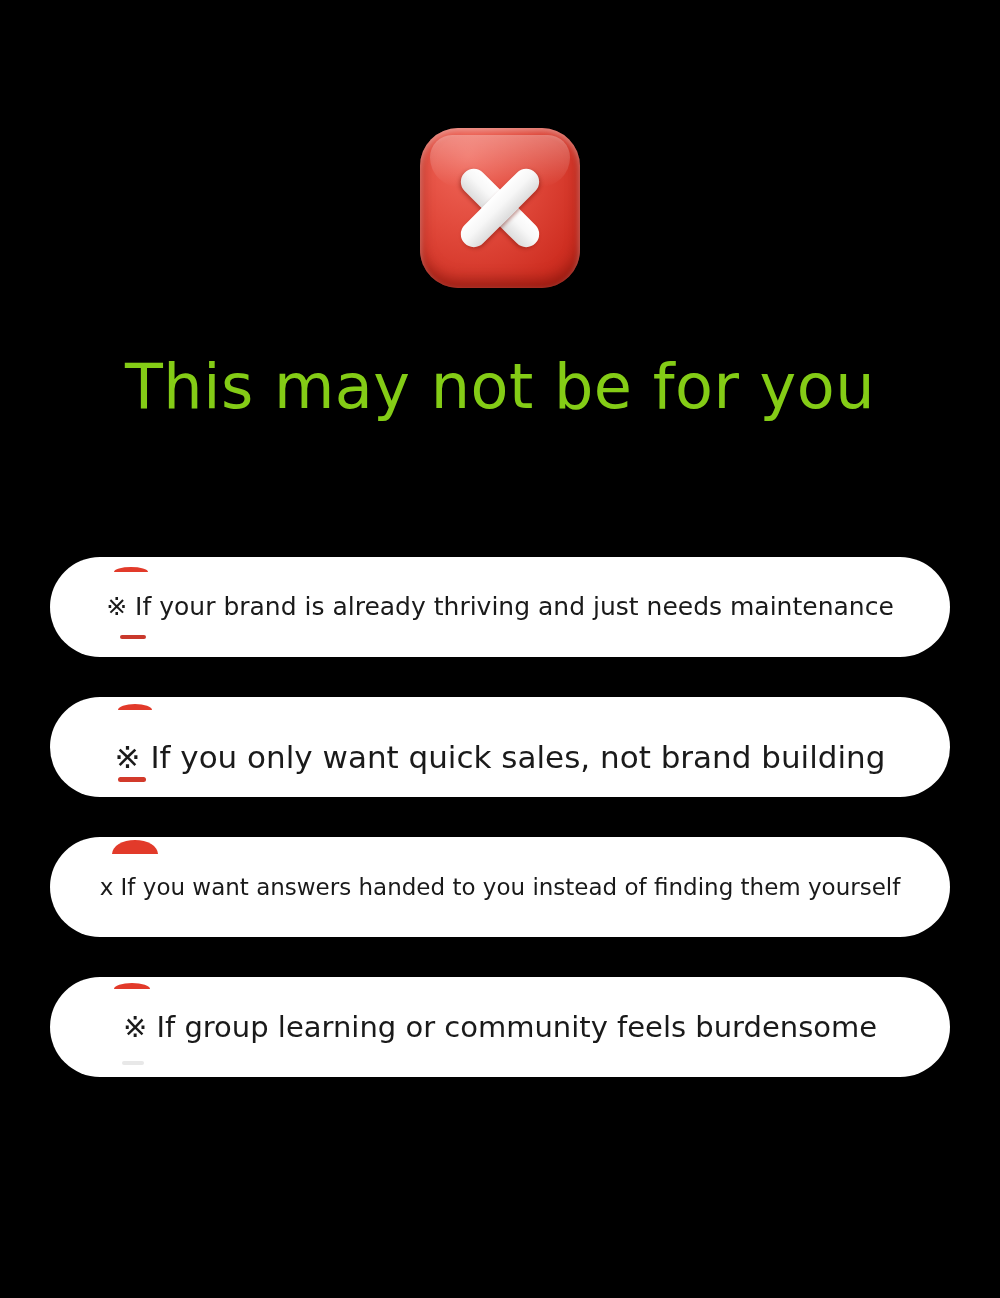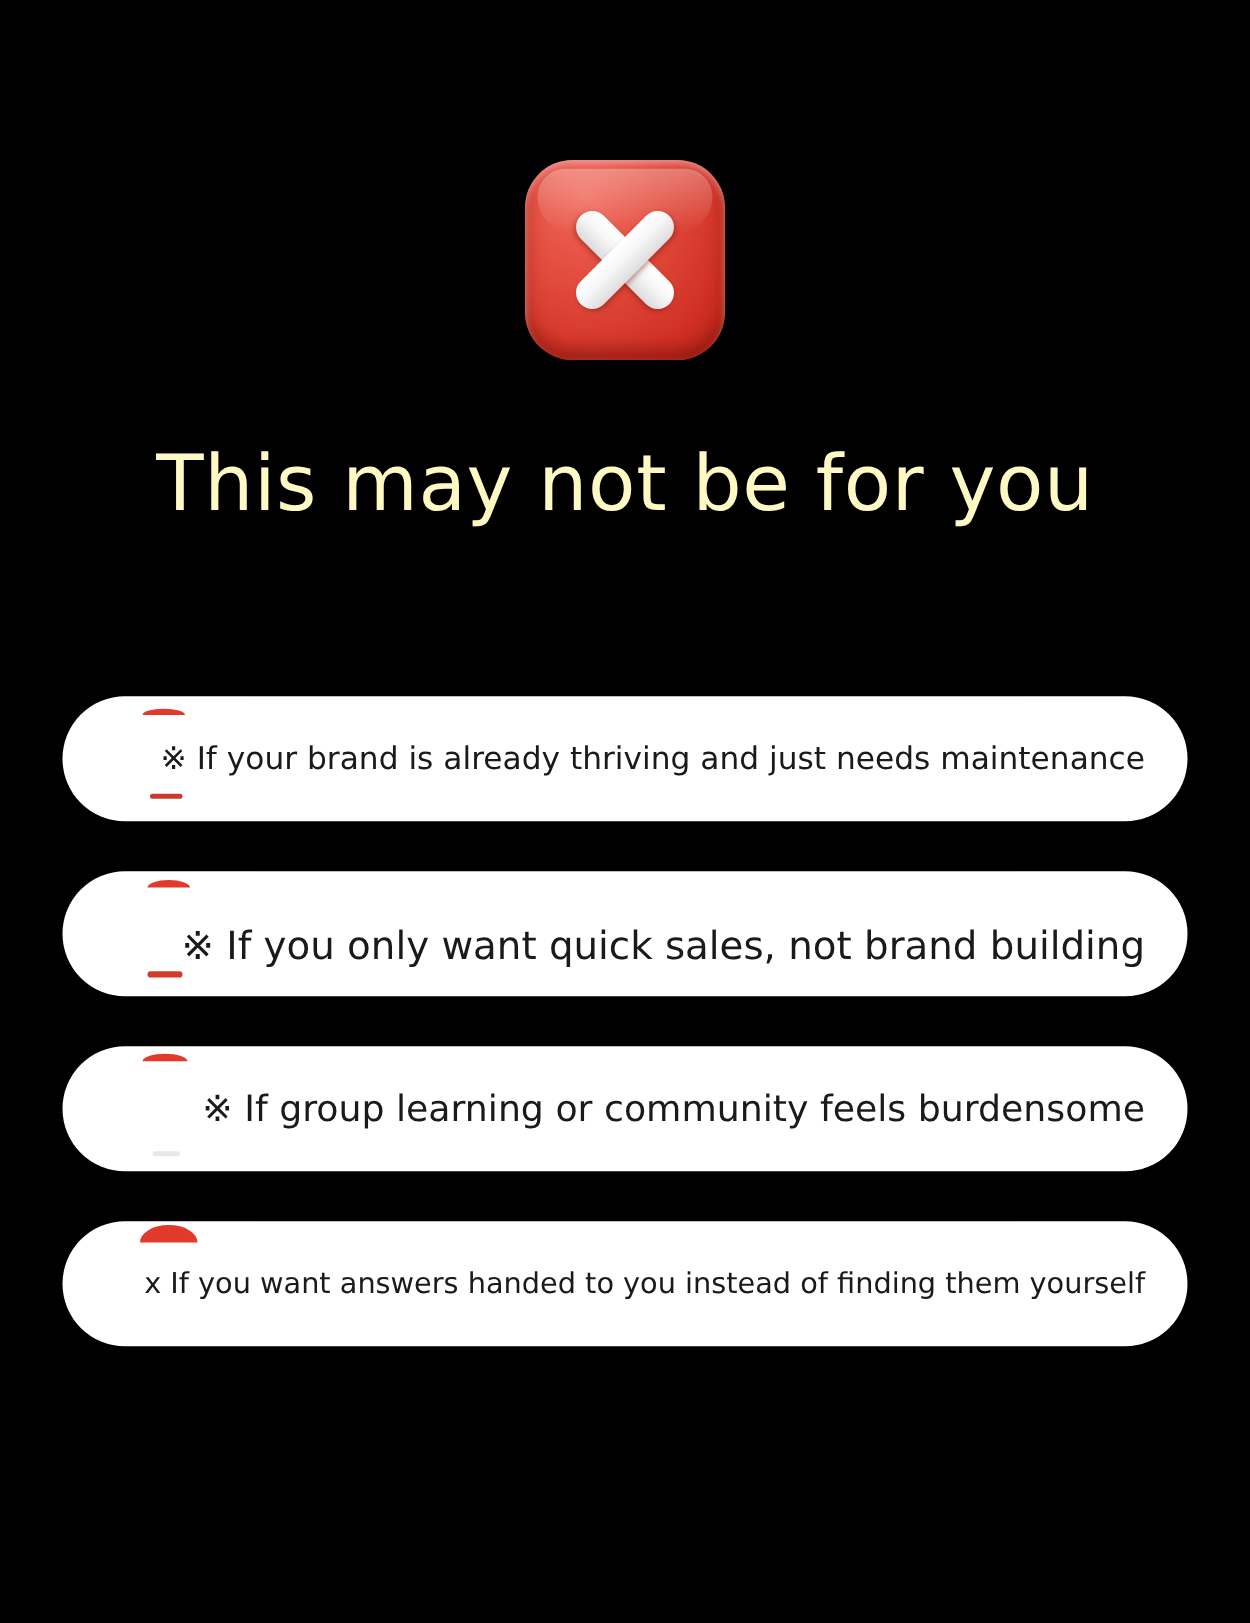--- a/index.html
+++ b/index.html
@@ -68,41 +68,41 @@
   }
   .x-bar.a { transform: rotate(45deg); }
   .x-bar.b { transform: rotate(-45deg); }
 
   
   .title {
     margin-top: 66px;
     font-size: 62px;
     font-weight: 400;
     letter-spacing: 0.5px;
-    color: #fef9c3;
+    color: #84cc16;
     text-align: center;
     line-height: 1.05;
   }
 
   
   .cards {
     margin-top: 96px;
     width: 900px;
     display: flex;
     flex-direction: column;
     gap: 40px;
   }
   .card {
     position: relative;
     background: #ffffff;
     border-radius: 52px;
     height: 100px;
     display: flex;
     align-items: center;
-    justify-content: flex-end;
+    justify-content: center;
     overflow: hidden;
   }
   .card-text {
     color: #1a1a1a;
     text-align: center;
     padding: 0 34px;
     white-space: nowrap;
   }
   .card.s1 .card-text { font-size: 25px; }
   .card.s2 .card-text { font-size: 31px; margin-top: 20px; }
@@ -145,25 +145,25 @@
       <span class="mark m2"></span>
       <span class="card-text">※ If your brand is already thriving and just needs maintenance</span>
     </div>
 
     <div class="card s2">
       <span class="mark m1"></span>
       <span class="mark m2"></span>
       <span class="card-text">※ If you only want quick sales, not brand building</span>
     </div>
 
+    <div class="card s4">
+      <span class="mark m1"></span>
+      <span class="card-text">x If you want answers handed to you instead of finding them yourself</span>
+    </div>
+
     <div class="card s3">
       <span class="mark m1"></span>
       <span class="mark m2"></span>
       <span class="card-text">※ If group learning or community feels burdensome</span>
     </div>
 
-    <div class="card s4">
-      <span class="mark m1"></span>
-      <span class="card-text">x If you want answers handed to you instead of finding them yourself</span>
-    </div>
-
   </div>
 </div>
 
 </body></html>

